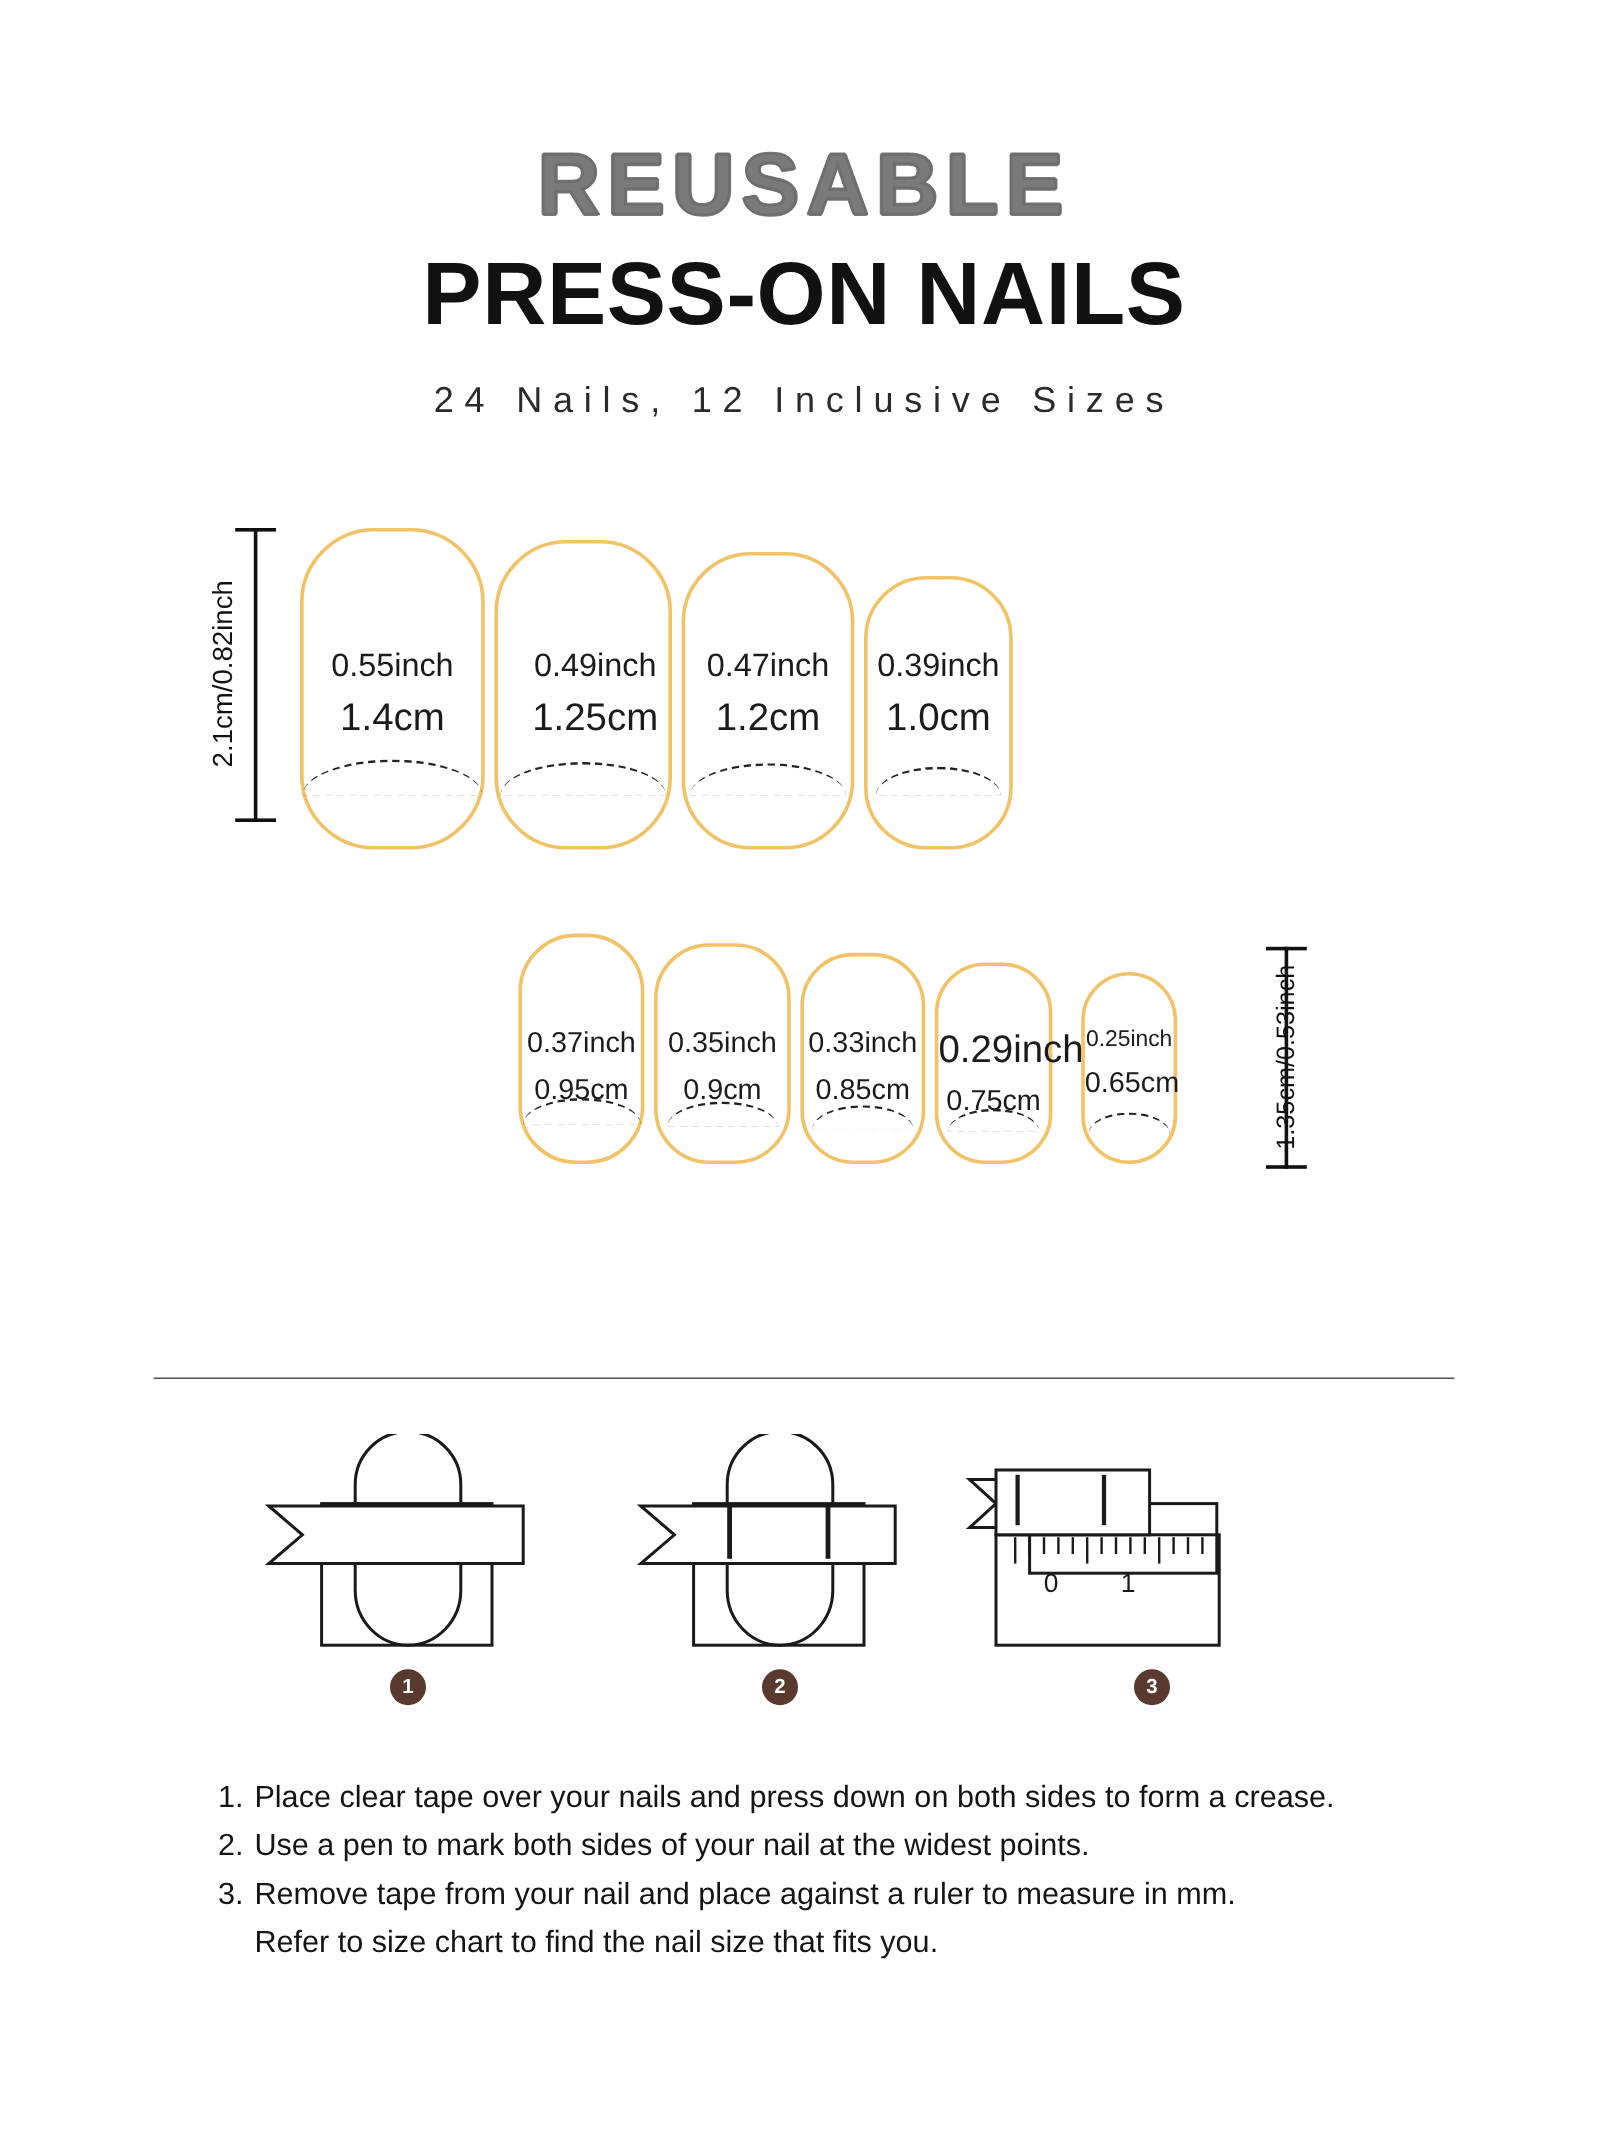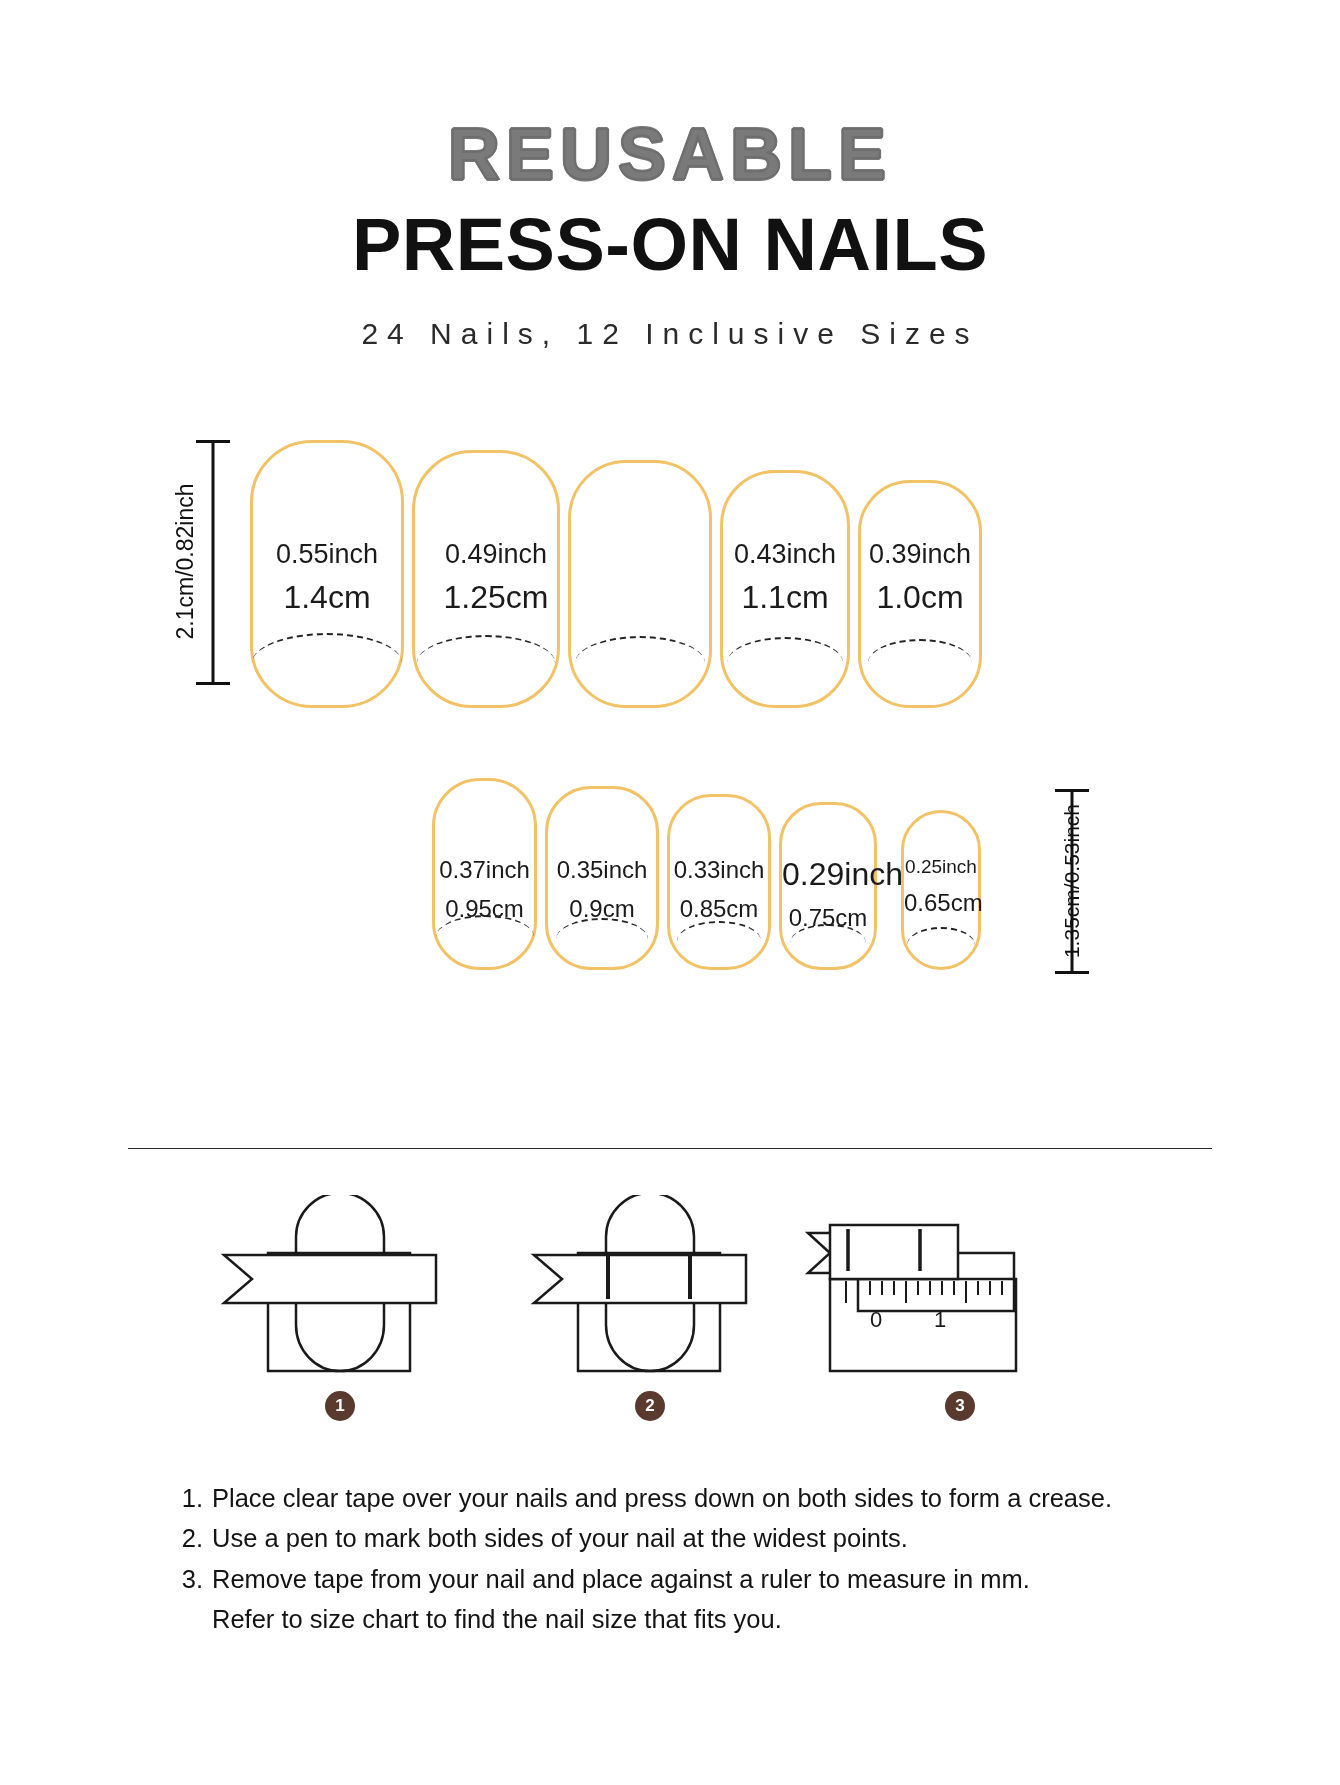--- a/index.html
+++ b/index.html
@@ -222,30 +222,27 @@
 
     <div class="nail" style="width:148px; height:258px; border-radius:60px; margin-right:8px; margin-top:10px;">
       <div class="labels" style="top:86px;padding-left:20px;">
         <div class="lbl-inch" style="font-size:27px;">0.49inch</div>
         <div class="lbl-cm" style="font-size:32px; margin-top:9px;">1.25cm</div>
       </div>
       <div class="smile" style="bottom:42px; width:138px; height:26px;"></div>
     </div>
 
     <div class="nail" style="width:144px; height:248px; border-radius:58px; margin-right:8px; margin-top:20px;">
+      <div class="labels" style="top:76px;">
+        <div class="lbl-inch" style="font-size:27px;">0.47inch</div>
+        <div class="lbl-cm" style="font-size:32px; margin-top:9px;">1.2cm</div>
+      </div>
       <div class="smile" style="bottom:42px; width:130px; height:25px;"></div>
     </div>
 
-    <div class="nail" style="width:130px; height:238px; border-radius:55px; margin-right:8px; margin-top:30px;">
-      <div class="labels" style="top:66px;">
-        <div class="lbl-inch" style="font-size:27px;">0.43inch</div>
-        <div class="lbl-cm" style="font-size:32px; margin-top:9px;">1.1cm</div>
-      </div>
-      <div class="smile" style="bottom:42px; width:116px; height:24px;"></div>
-    </div>
 
     <div class="nail" style="width:124px; height:228px; border-radius:52px; margin-top:40px;">
       <div class="labels" style="top:56px;">
         <div class="lbl-inch" style="font-size:27px;">0.39inch</div>
         <div class="lbl-cm" style="font-size:32px; margin-top:9px;">1.0cm</div>
       </div>
       <div class="smile" style="bottom:42px; width:104px; height:22px;"></div>
     </div>
   </div>
 

